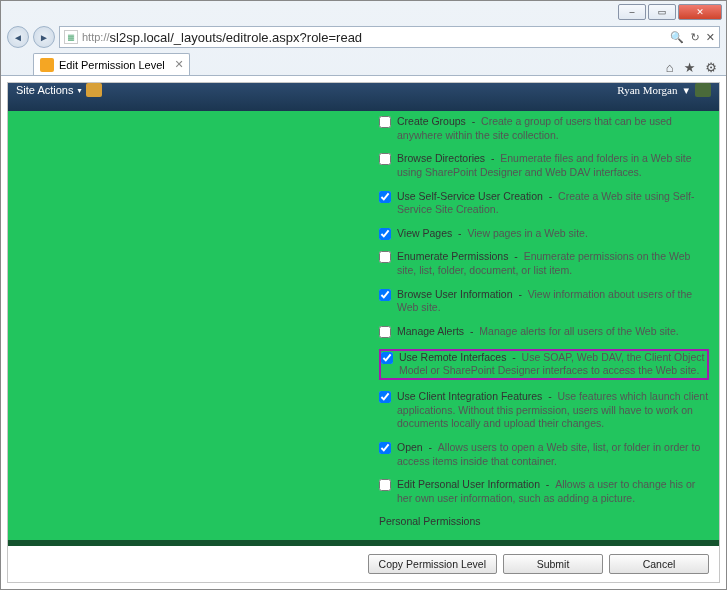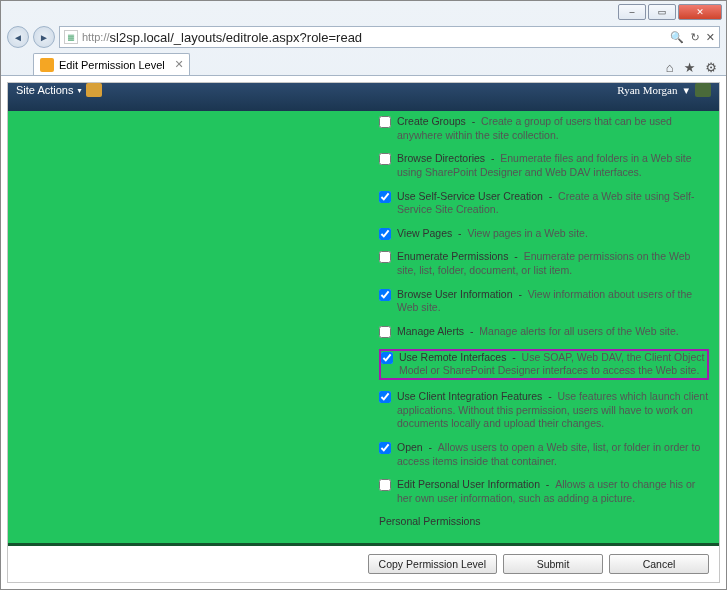--- a/index.html
+++ b/index.html
@@ -40,21 +40,21 @@
 .perms-col { width: 330px; }
 .perm-item { display:flex; gap:6px; margin-bottom:10px; font-size:10.5px; color:#333; line-height:1.3; }
 .perm-item input[type=checkbox] { width:12px; height:12px; margin-top:1px; flex-shrink:0; }
 .perm-text { flex:1; }
 .perm-label { color:#333; }
 .perm-desc { color:#555; }
 .highlighted { border:2px solid #a21caf; margin-bottom:10px; }
 .highlighted .perm-item { margin-bottom:0; }
 .section-header { font-weight:normal; font-size:10.5px; color:#333; margin: 6px 0 4px 0; }
 
-.button-row { border-top:3px solid #14532d; padding:8px 10px; display:flex; justify-content:flex-end; gap:6px; background:#fff; }
+.button-row { border-top:6px solid #14532d; padding:8px 10px; display:flex; justify-content:flex-end; gap:6px; background:#fff; }
 .sp-btn { min-width:100px; height:20px; border:1px solid #8b8b8b; background:linear-gradient(to bottom,#fdfdfd,#e4e4e4); font-size:10.5px; color:#222; padding:0 10px; border-radius:2px; }
 </style>
 </head>
 <body>
 
 <div class="window-frame">
 
   <div class="title-bar">
     <div class="title-bar-spacer"></div>
     <div class="win-btn">–</div>

